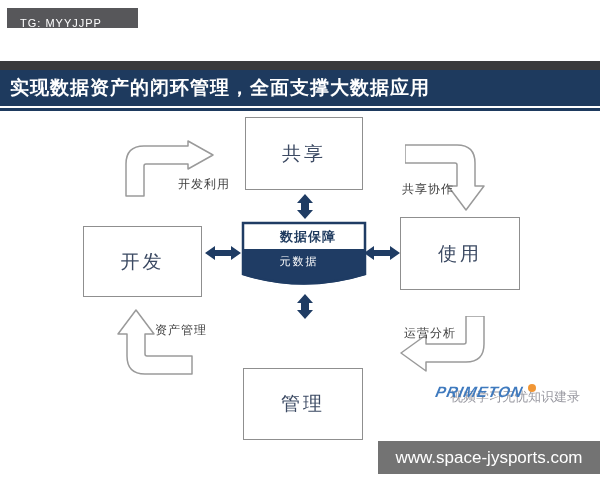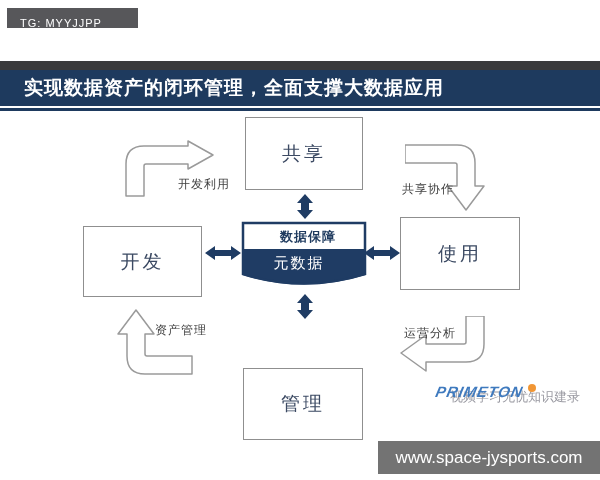--- a/index.html
+++ b/index.html
@@ -12,21 +12,21 @@
     position:absolute; left:7px; top:8px; width:118px; height:20px;
     background:#57575a; color:#ffffff; font-size:11px; line-height:31px;
     padding-left:13px; letter-spacing:1px;
   }
   
   .charcoal-strip { position:absolute; left:0; top:61px; width:600px; height:9px; background:#3a3a3c; }
   
   .title-bar {
     position:absolute; left:0; top:70px; width:600px; height:36px;
     background:#1e3a5e; color:#ffffff; font-size:19px; font-weight:bold;
-    line-height:36px; padding-left:24px; box-sizing:border-box; letter-spacing:1px;
+    line-height:36px; padding-left:10px; box-sizing:border-box; letter-spacing:1px;
   }
   .title-underline { position:absolute; left:0; top:108px; width:600px; height:3px; background:#1e3a5e; }
 
   
   .box {
     position:absolute; background:#ffffff; border:1.5px solid #8f8f8f;
     display:flex; align-items:center; justify-content:center;
     color:#3c4a63; font-size:19px; letter-spacing:3px; box-sizing:border-box;
   }
   .box-share  { left:245px; top:117px; width:118px; height:73px;font-family:Liberation Serif, serif; }
@@ -35,21 +35,21 @@
   .box-manage { left:243px; top:320px; width:120px; height:72px;margin-top:48px; }
 
   
   .center-shape { position:absolute; left:241px; top:221px; width:126px; height:74px; }
   .center-label-top {
     position:absolute; left:241px; top:228px; width:134px; text-align:center;
     color:#1e3a5e; font-size:13px; font-weight:bold; letter-spacing:1px;
   }
   .center-label-bottom {
     position:absolute; left:241px; top:254px; width:116px; text-align:center;
-    color:#ffffff; font-size:15px; letter-spacing:2px;
+    color:#ffffff; font-size:11px; letter-spacing:2px;
   }
 
   
   .conn { position:absolute; }
   .conn-top    { left:296px; top:194px; }
   .conn-bottom { left:296px; top:294px; }
   .conn-left   { left:205px; top:245px; }
   .conn-right  { left:364px; top:245px; }
 
   

